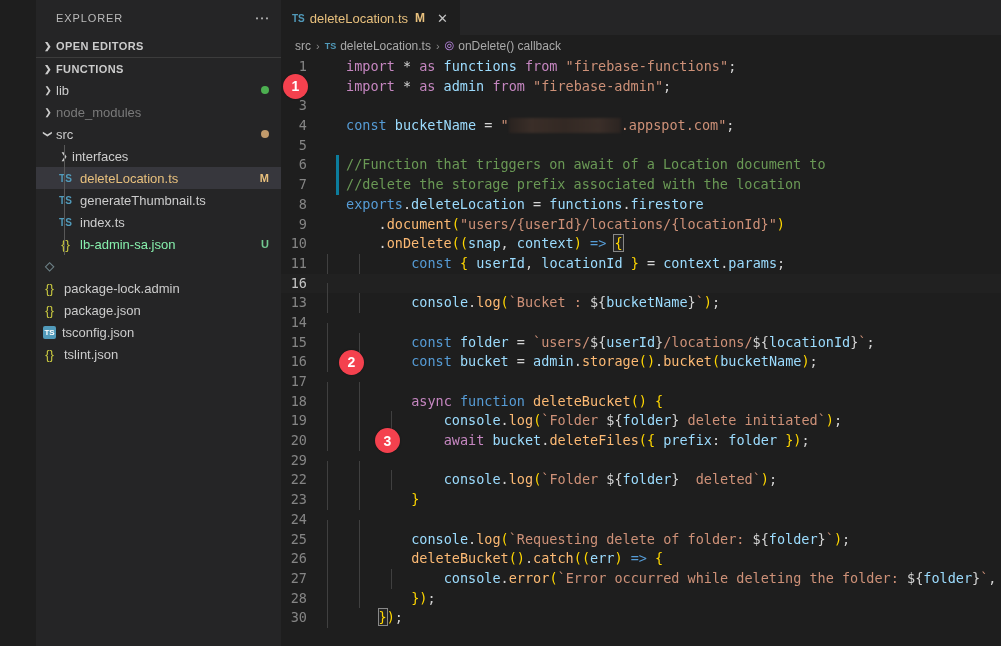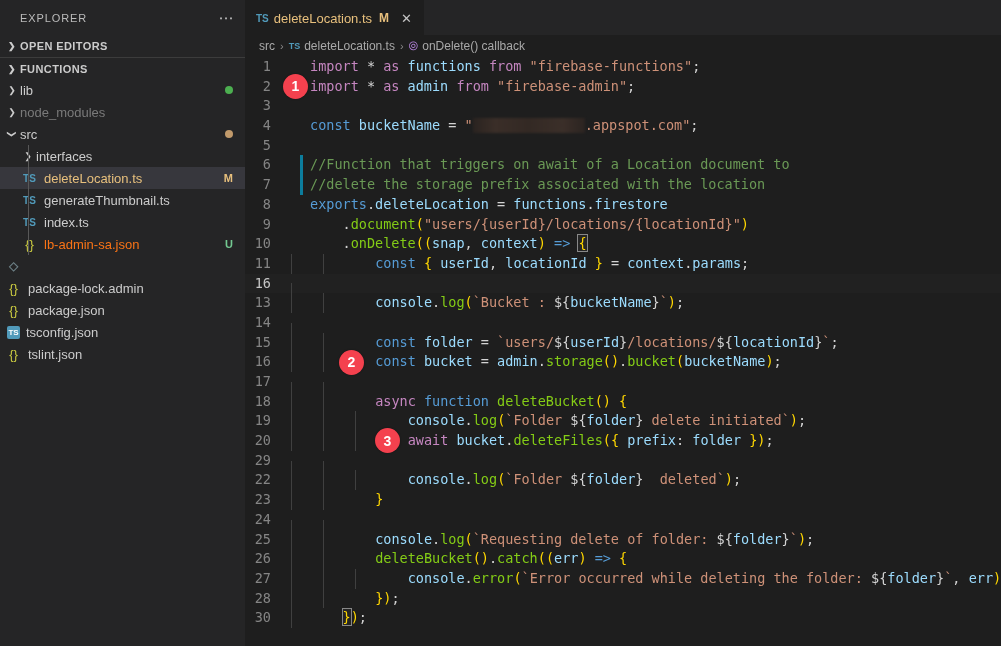--- a/index.html
+++ b/index.html
@@ -2,21 +2,21 @@
 <html><head>
 <meta charset="utf-8">
 <style>
   * { box-sizing: border-box; margin: 0; padding: 0; }
   html, body {
     width: 1001px; height: 646px;
     background: #1e1e1e;
     font-family: "Liberation Sans", sans-serif;
     overflow: hidden;
   }
-  #app { display: flex; width: 1001px; height: 646px; }
+  #app { display: flex; width: 1001px; height: 646px; padding-left: 36px; }
 
   
   #sidebar {
     width: 245px; height: 646px;
     background: #252526;
     color: #cccccc;
     flex: 0 0 245px;
     position: relative;
     overflow: hidden;
   }
@@ -137,21 +137,21 @@
 
   
   .iguide {
     position: absolute; width: 1px; background: #404040; top: 0; height: 19.7px;
   }
 
   
   .kw   { color: #c586c0; }  
   .kw2  { color: #569cd6; }  
   .id   { color: #9cdcfe; }  
-  .fn   { color: #84cc16; }  
+  .fn   { color: #fdba74; }  
   .str  { color: #ce9178; }  
   .cmt  { color: #6a9955; }
   .op   { color: #d4d4d4; }
   .punc { color: #d4d4d4; }
   .par1 { color: #ffd700; }
   .bracket-hl {
     outline: 1px solid #888888; outline-offset: 0px;
     background: rgba(255,255,255,0.03);
   }
 
@@ -233,21 +233,21 @@
           <span class="label">generateThumbnail.ts</span>
           <span class="guide" style="left: 28px;"></span>
         </div>
         <div class="tree-row" style="padding-left: 20px;">
           <span class="ficon ts">TS</span>
           <span class="label">index.ts</span>
           <span class="guide" style="left: 28px;"></span>
         </div>
         <div class="tree-row" style="padding-left: 20px;">
           <span class="ficon json">{}</span>
-          <span class="label" style="color: #f97316;">lb-admin-sa.json</span>
+          <span class="label" style="color: #86efac;">lb-admin-sa.json</span>
           <span class="badge" style="color: rgb(115, 201, 145);">U</span>
           <span class="guide" style="left: 28px;"></span>
         </div>
         <div class="tree-row" style="padding-left: 4px;">
           <span class="ficon gitignore">◇</span>
         </div>
         <div class="tree-row" style="padding-left: 4px;">
           <span class="ficon json">{}</span>
           <span class="label">package-lock.admin</span>
         </div>

